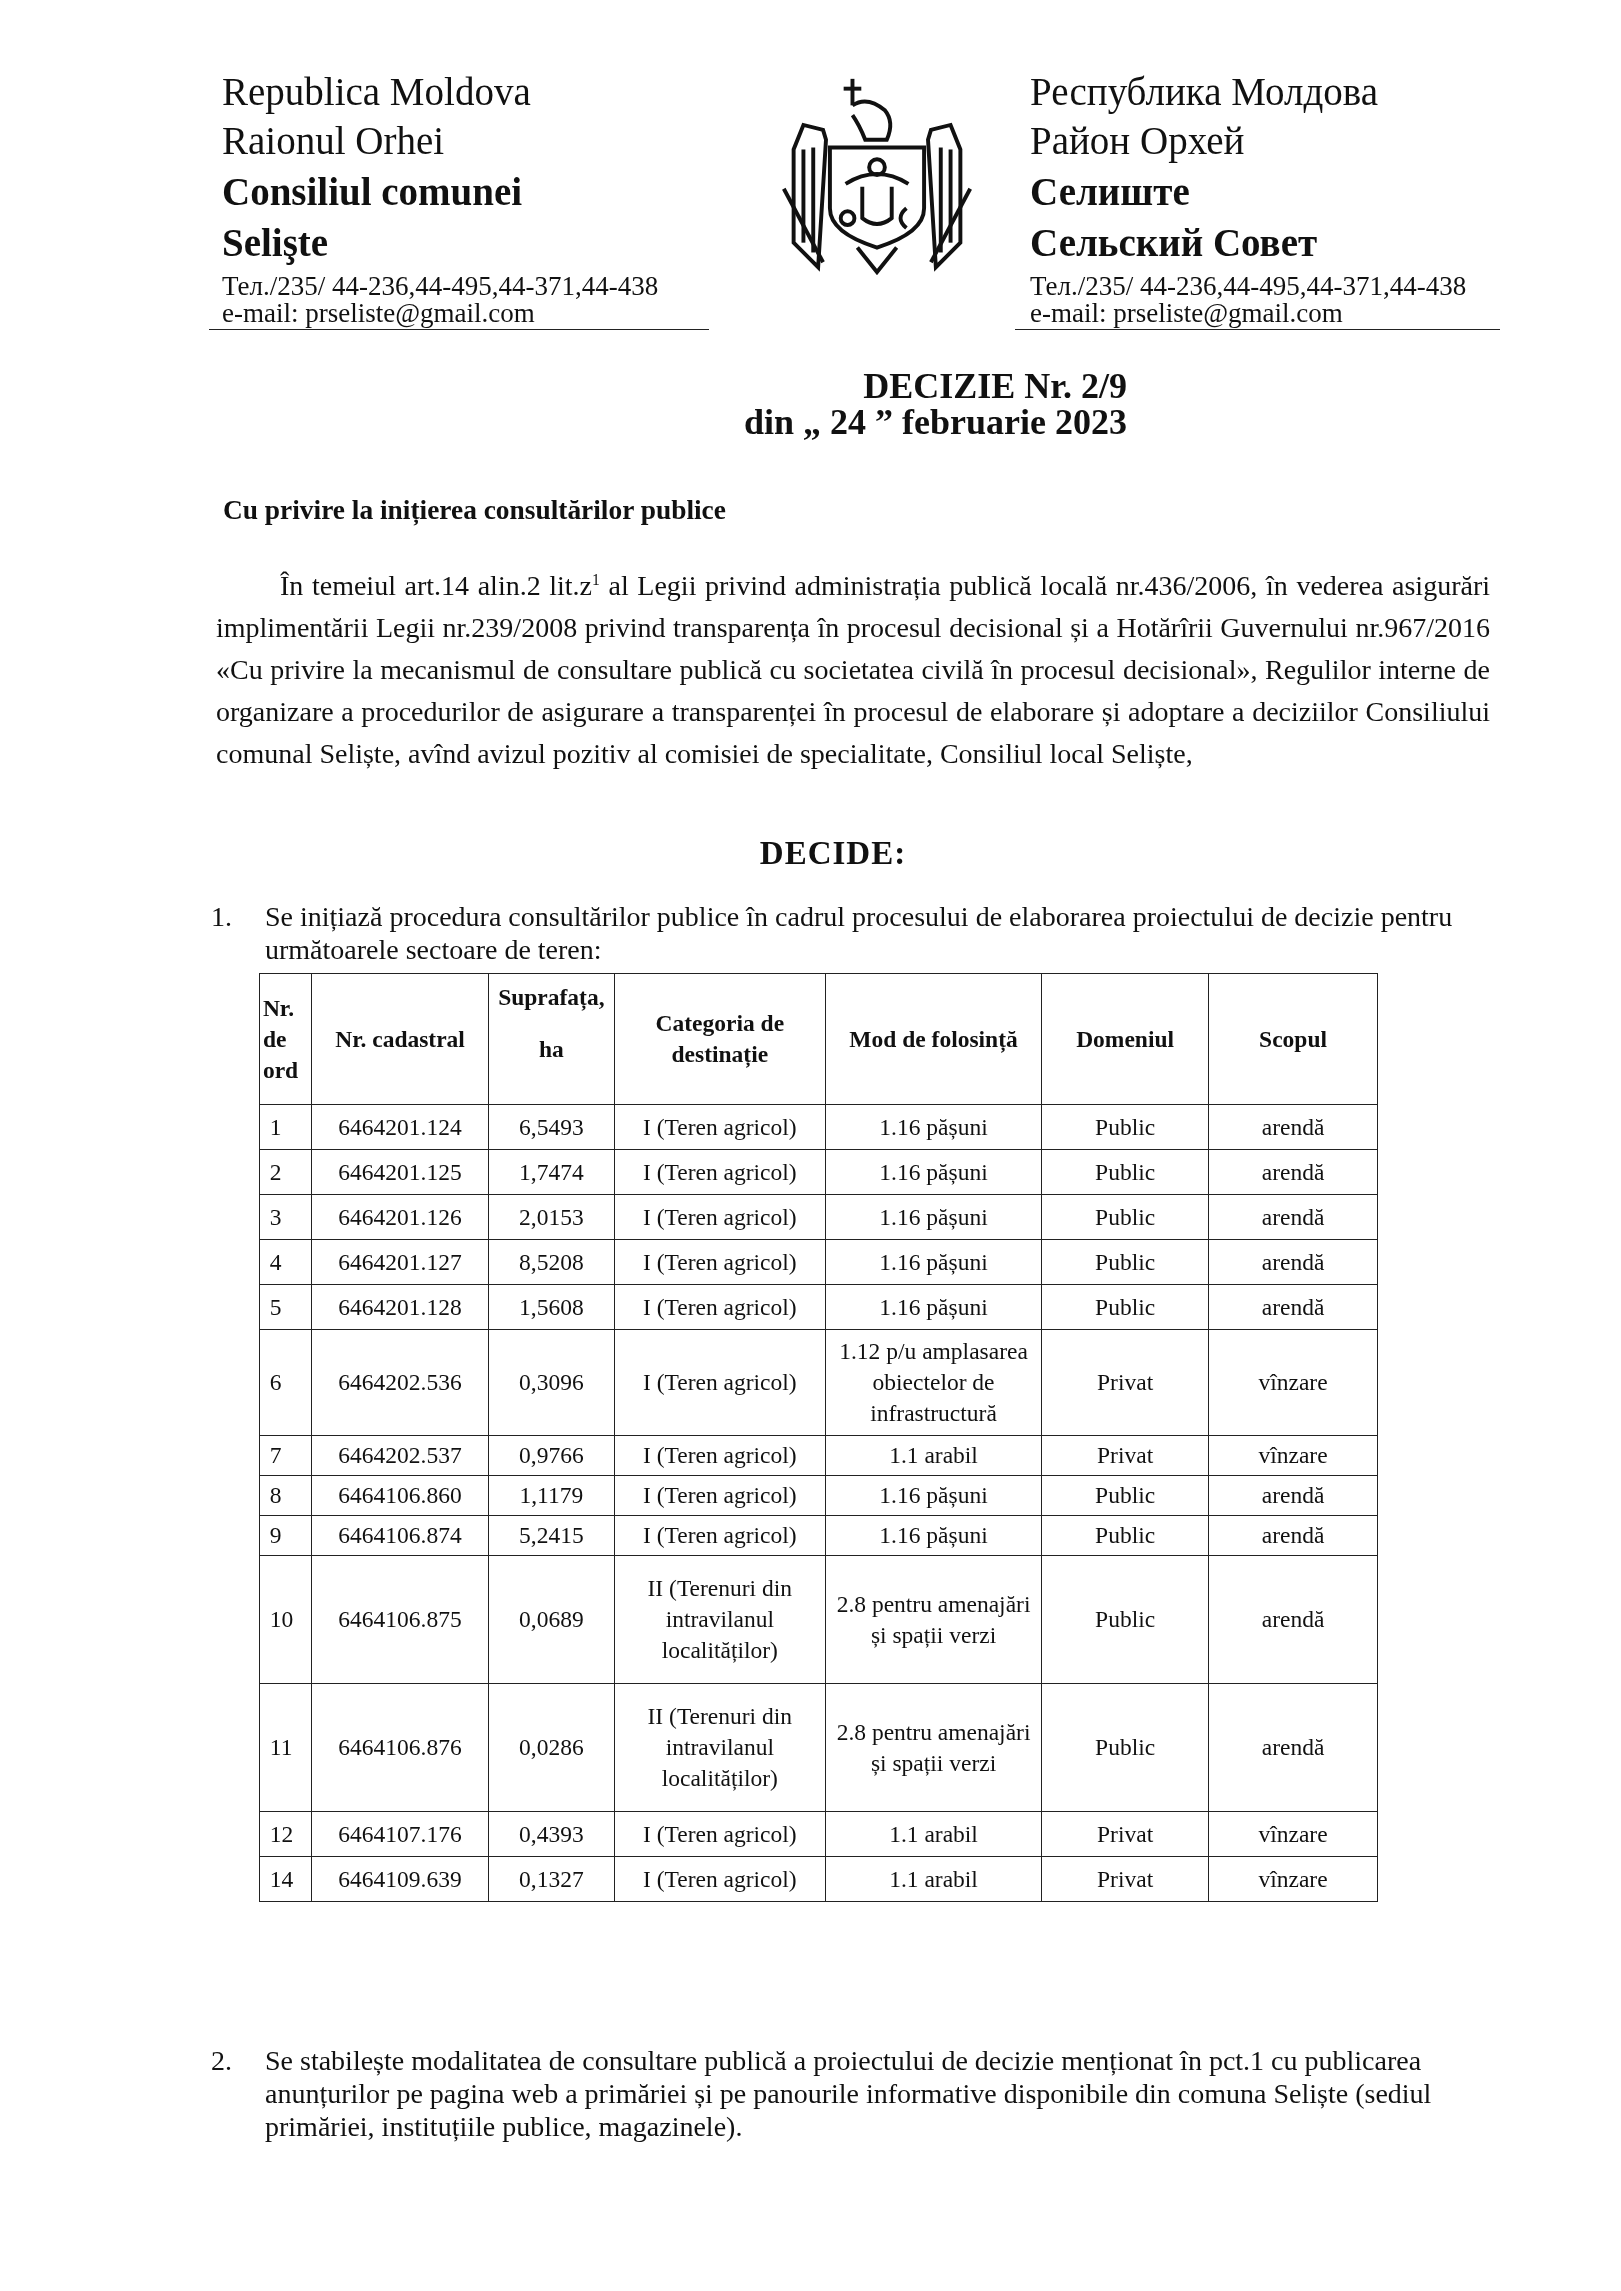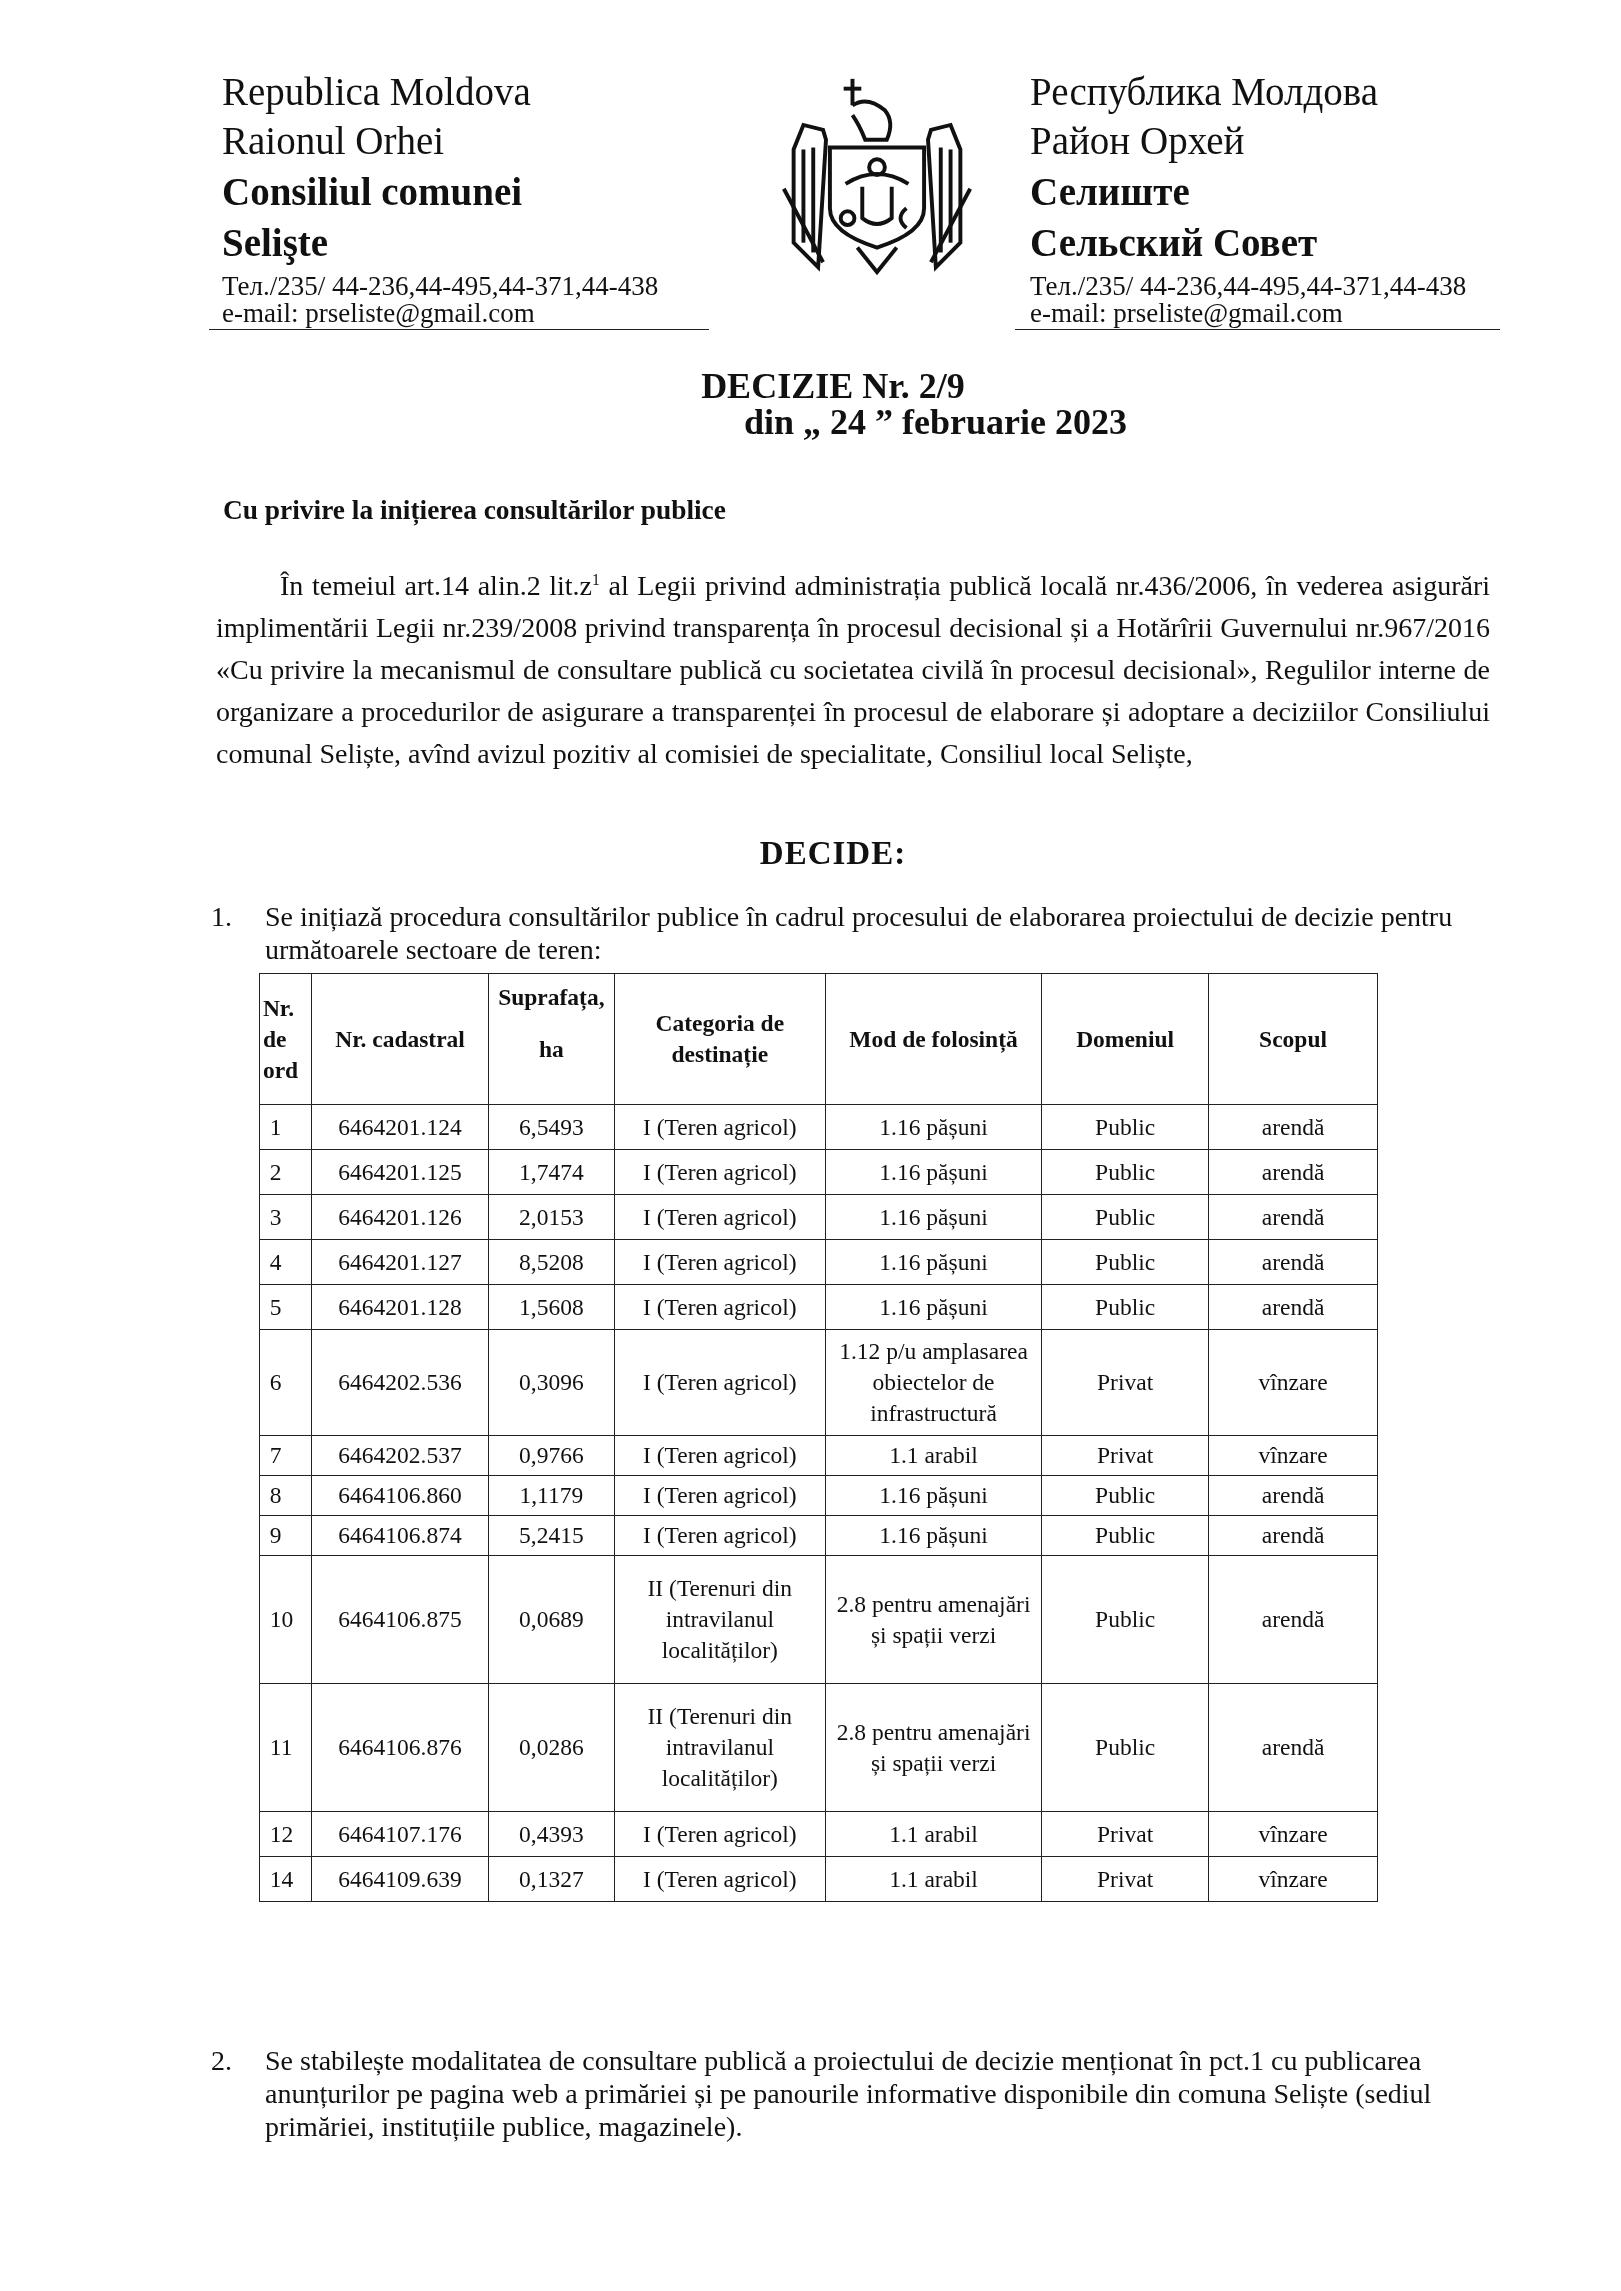--- a/index.html
+++ b/index.html
@@ -77,21 +77,21 @@
 <div class="abs" style="left:1030px; top:67px;">
   <div class="hdr-line">Республика Молдова</div>
   <div class="hdr-line">Район Орхей</div>
   <div class="hdr-bold" style="margin-top:2px;">Селиште</div>
   <div class="hdr-bold" style="margin-top:2px;">Сельский Совет</div>
   <div class="hdr-small" style="margin-top:5.9px;">Тел./235/ 44-236,44-495,44-371,44-438</div>
   <div class="hdr-small">e-mail: prseliste@gmail.com</div>
 </div>
 <div class="abs hdr-rule" style="left:1015px; top:329px; width:485px;"></div>
 
-<div class="abs title" style="left:539px; width:588px; top:365px;">DECIZIE Nr. 2/9</div>
+<div class="abs title" style="left:539px; width:588px; top:365px;text-align:right;">DECIZIE Nr. 2/9</div>
 <div class="abs title" style="left:539px; width:588px; top:401px;text-align:right;">din „ 24 ” februarie 2023</div>
 
 <div class="abs subject" style="left:223px; top:495px;">Cu privire la inițierea consultărilor publice</div>
 
 <div class="abs para" style="left:216px; top:559px; width:1274px;">
   <span class="indent"></span><span>În temeiul art.14 alin.2 lit.z</span><sup style="font-size:15.7px;">1</sup><span> al Legii privind administrația publică locală nr.436/2006, în vederea asigurări implimentării Legii nr.239/2008 privind transparența în procesul decisional și a Hotărîrii Guvernului nr.967/2016 «Cu privire la mecanismul de consultare publică cu societatea civilă în procesul decisional», Regulilor interne de organizare a procedurilor de asigurare a transparenței în procesul de elaborare și adoptare a deciziilor Consiliului comunal Seliște,  avînd avizul pozitiv al comisiei de specialitate, Consiliul local Seliște,</span>
 </div>
 
 <div class="abs decide" style="left:588px; width:490px; top:835px;">DECIDE:</div>
 

